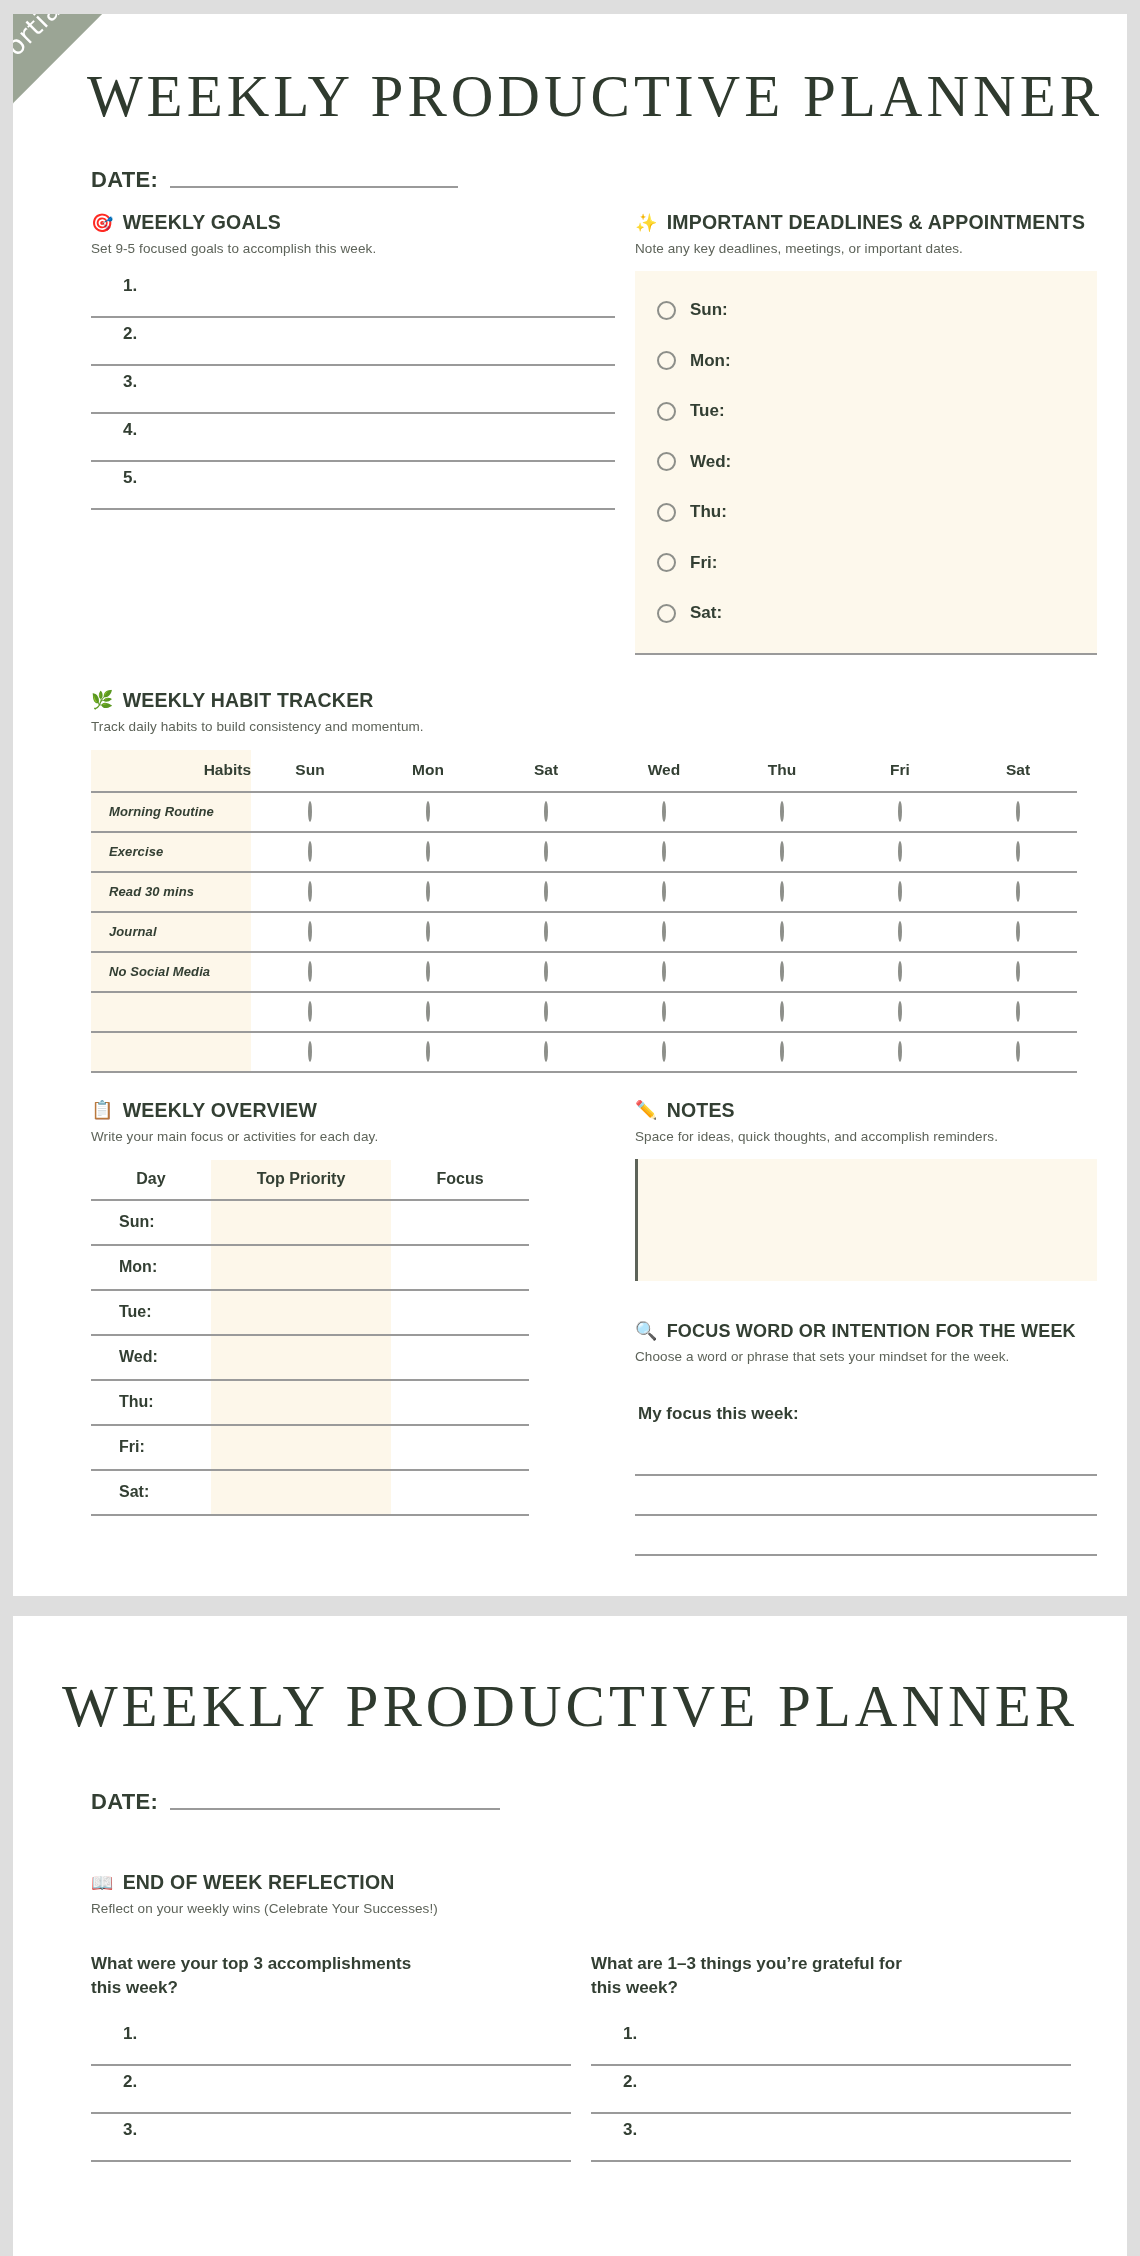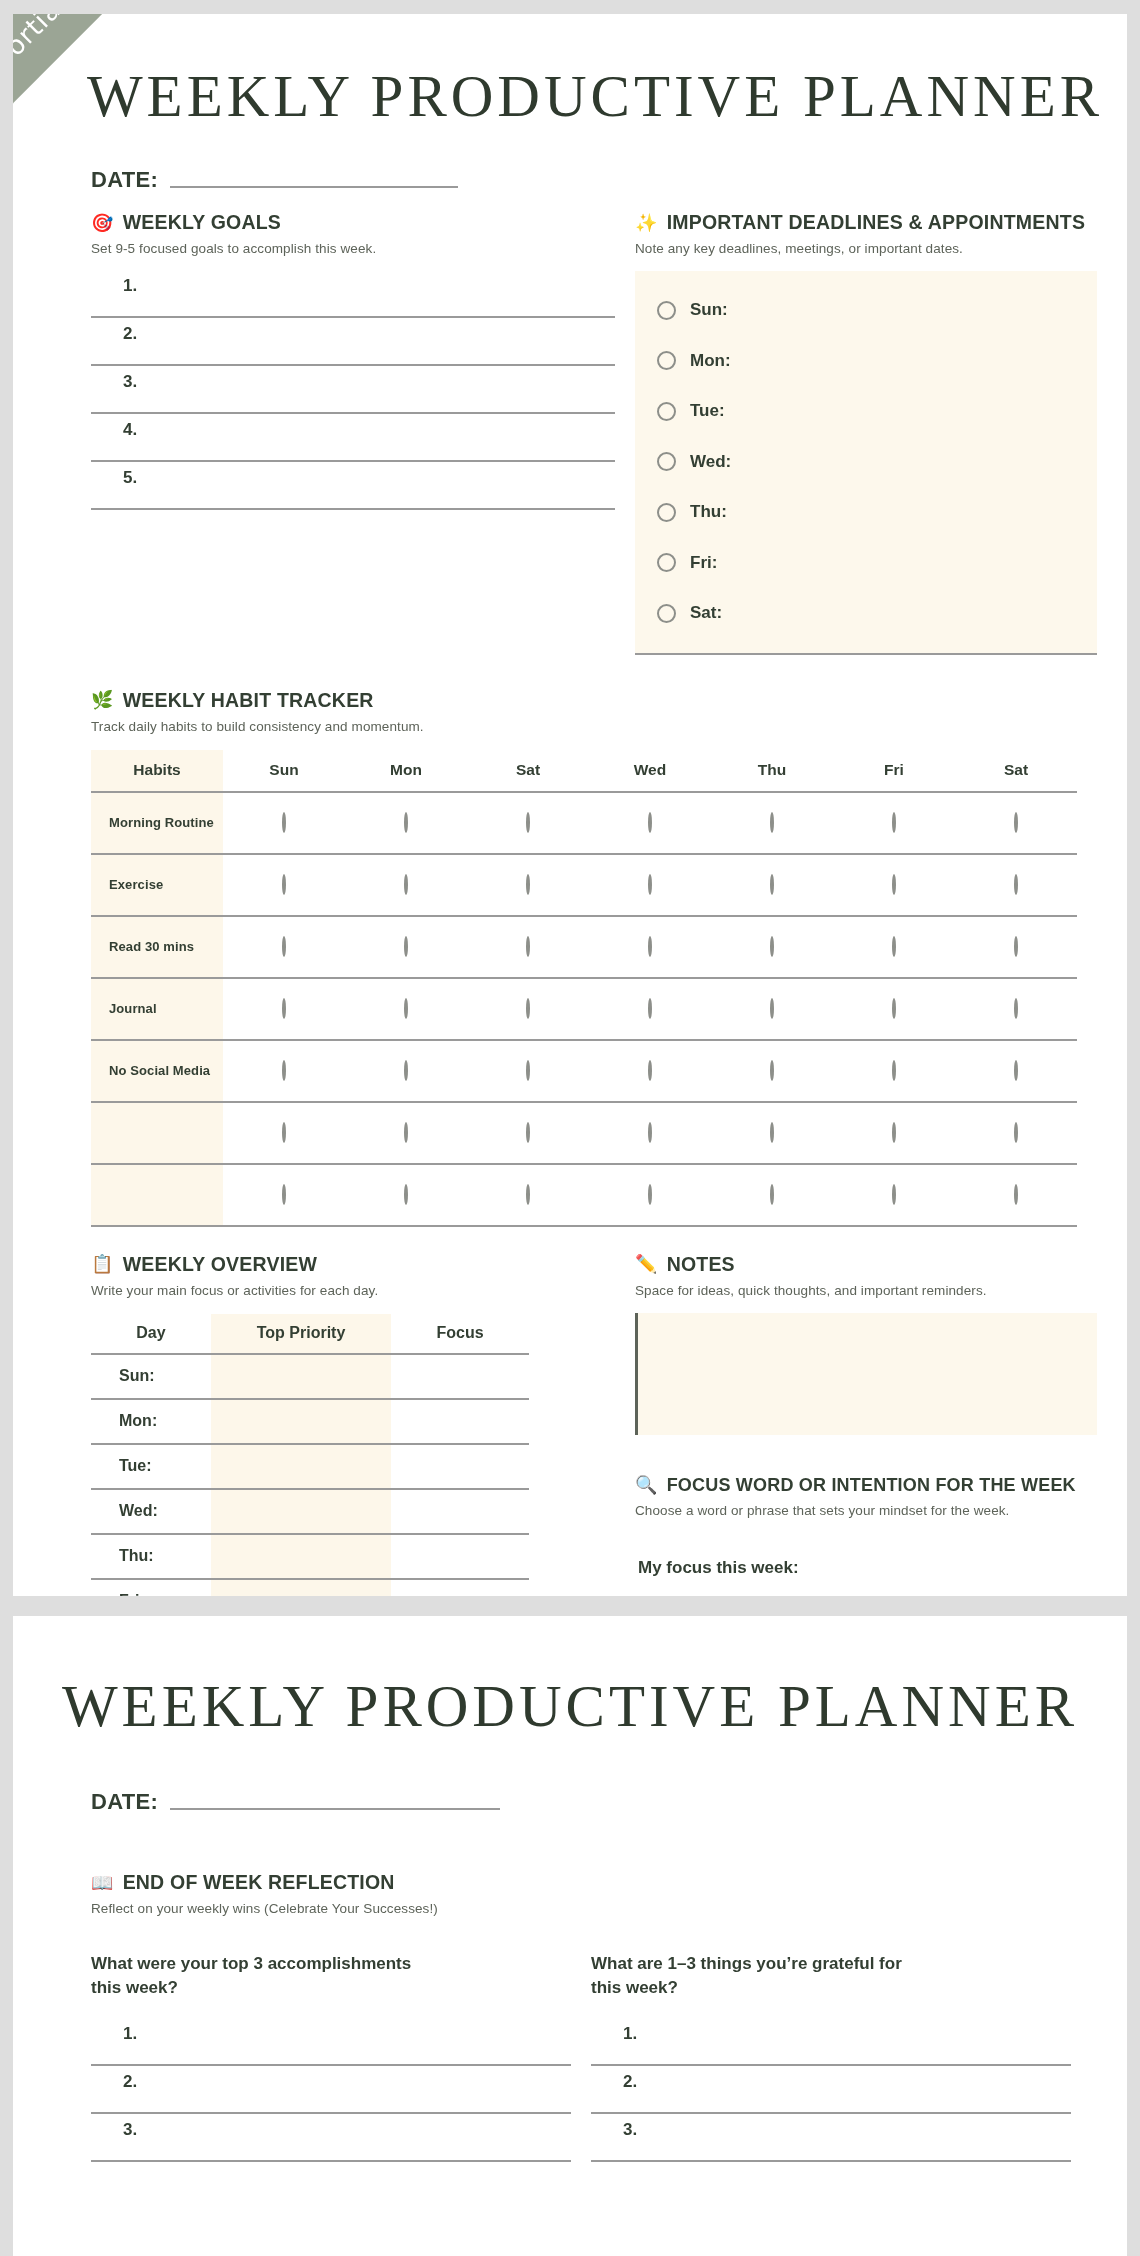--- a/index.html
+++ b/index.html
@@ -172,25 +172,26 @@
   }
   .habit-table th,.habit-table td{
     padding:0;border:none;text-align:center;vertical-align:middle;
   }
   .habit-table th{
     font-size:15.5px;font-weight:700;color:var(--ink-green);
     height:42px;
   }
   .habit-table th.habits-h{
     background:var(--cream-2);
-    width:132px;
+    width:160px;
+    text-align:right;
   }
   .habit-table thead tr{border-bottom:2.5px solid var(--rule);}
   .habit-table tbody tr{border-bottom:2.5px solid var(--rule);}
-  .habit-table td{height:62px;}
+  .habit-table td{height:40px;font-style:italic;}
   .habit-table td.habit-name{
     background:var(--cream-2);
     text-align:left;
     padding-left:18px;
     font-size:13px;font-weight:700;color:var(--ink-green);
     letter-spacing:.1px;
   }
   .cellcircle{
     width:17px;height:17px;border:2px solid #8d8f8a;border-radius:50%;
     margin:0 auto;
@@ -506,21 +507,21 @@
           </table>
         </div>
       </div>
 
       <div class="col-right">
         <div class="notes-wrap" style="margin-top:0;">
           <div class="sec-head">
             <span class="emo">✏️</span>
             <span>NOTES</span>
           </div>
-          <div class="sec-sub">Space for ideas, quick thoughts, and important reminders.</div>
+          <div class="sec-sub">Space for ideas, quick thoughts, and accomplish reminders.</div>
           <div class="notes-box"></div>
         </div>
 
         <div class="focus-wrap">
           <div class="sec-head" style="font-size:18px;">
             <span class="emo">🔍</span>
             <span>FOCUS WORD OR INTENTION FOR THE WEEK</span>
           </div>
           <div class="sec-sub">Choose a word or phrase that sets your mindset for the week.</div>
           <div class="focus-label">My focus this week:</div>

